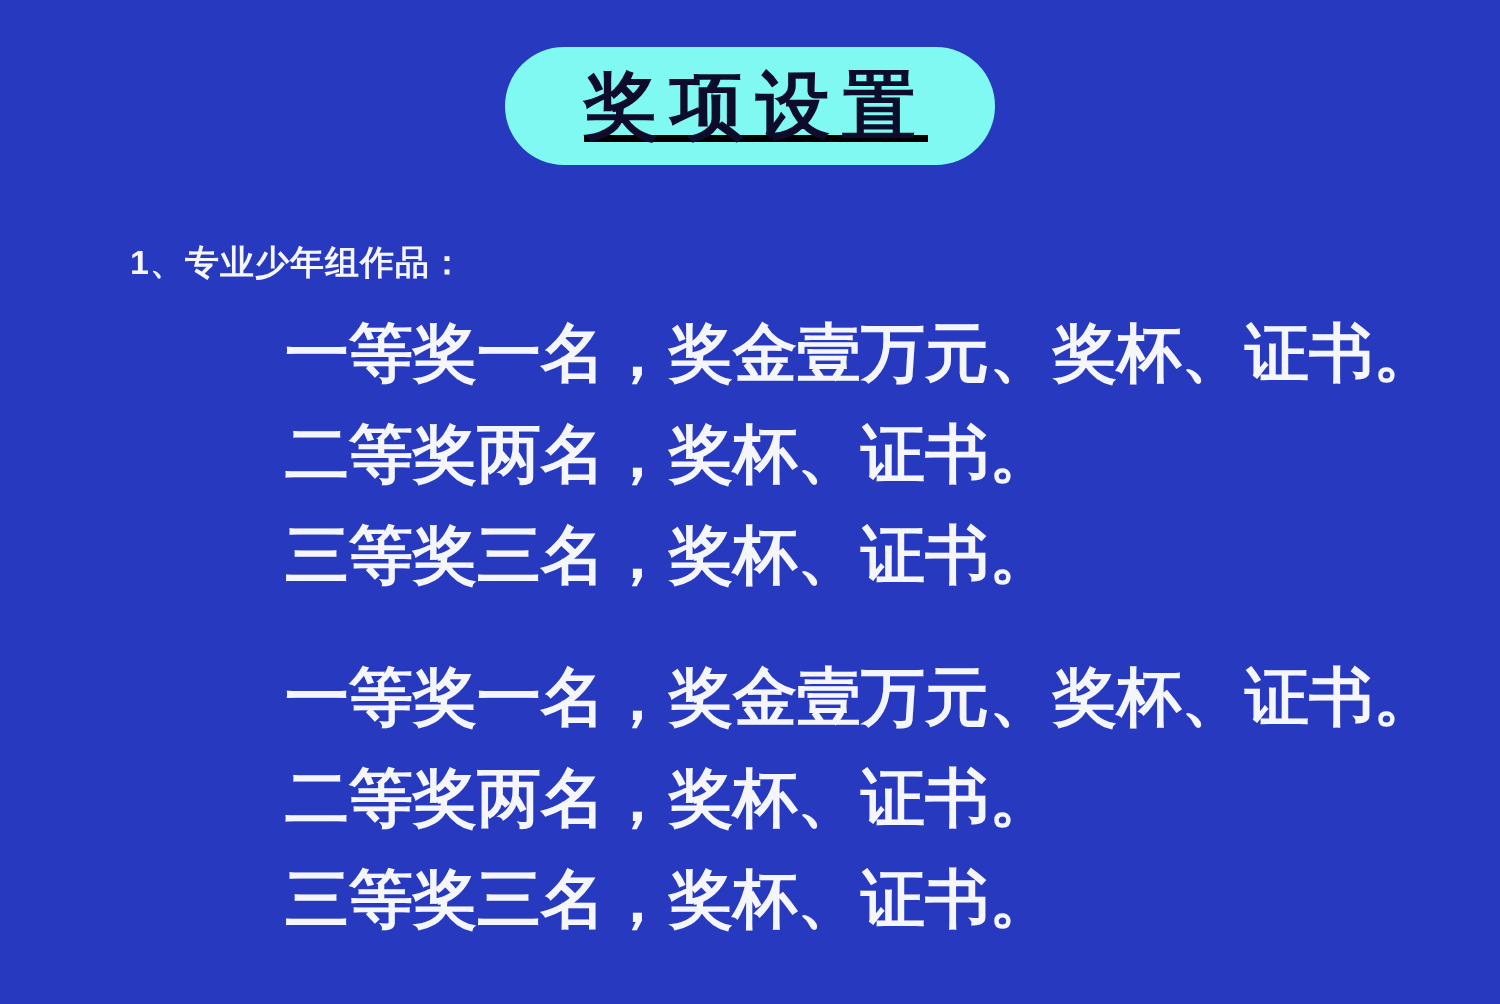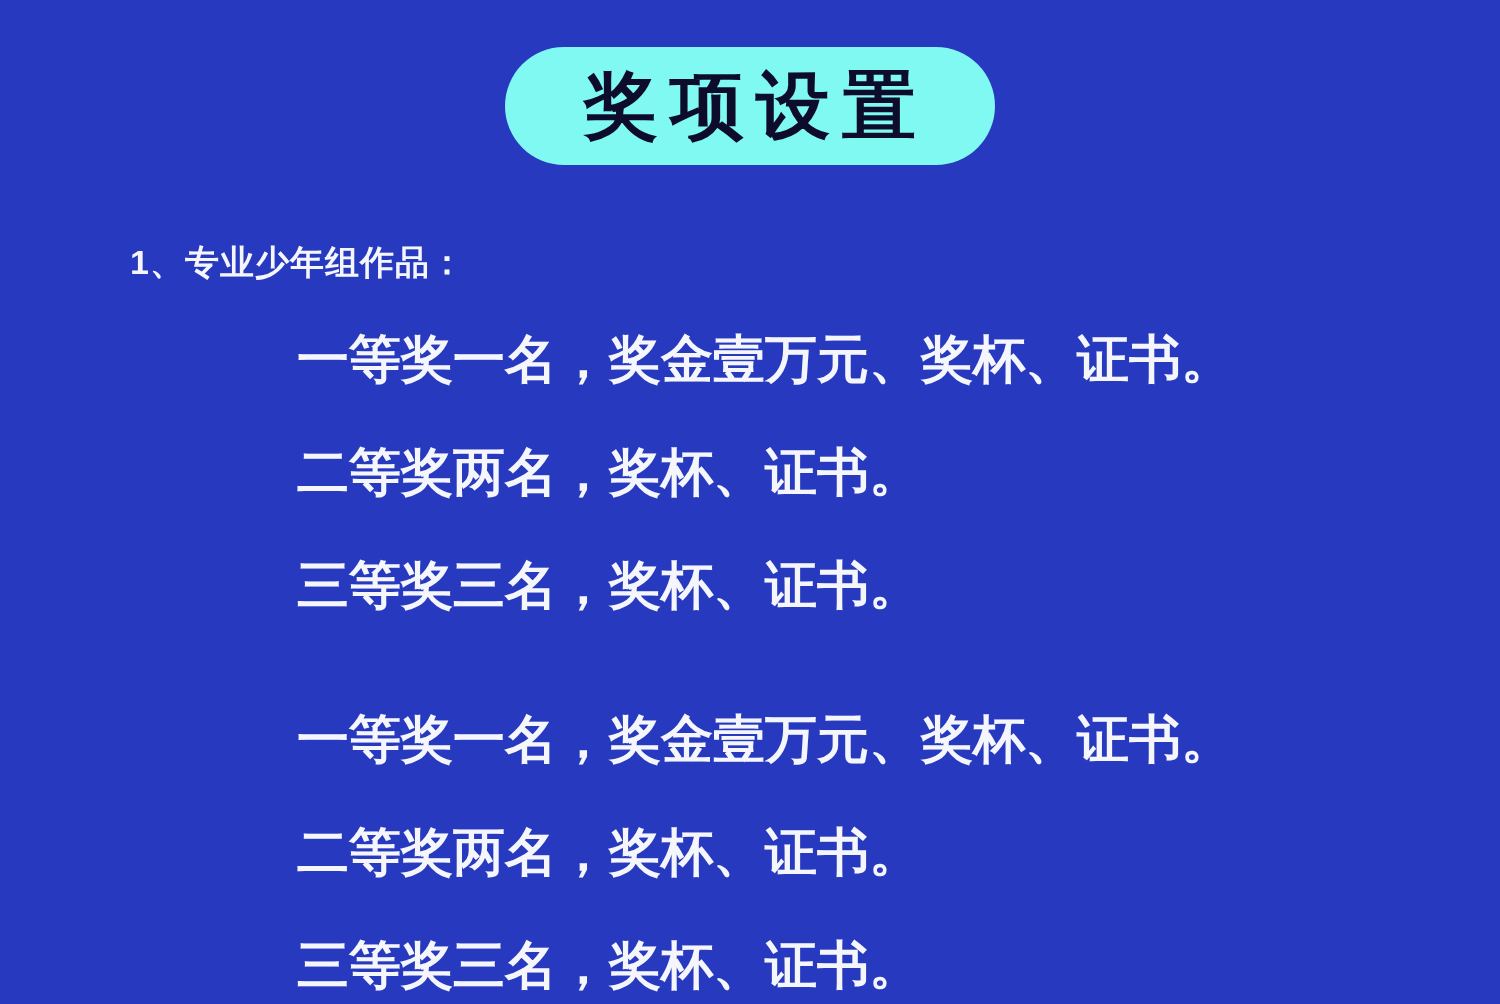--- a/index.html
+++ b/index.html
@@ -38,20 +38,21 @@
   .title-pill {
     display: inline-flex;
     align-items: center;
     justify-content: center;
     min-width: 490px;
     height: 118px;
     padding: 0 52px;
     background: #80F9F2;
     border-radius: 999px;
     box-sizing: border-box;
+    text-decoration: underline;
   }
 
   .title-text {
     color: #0D0D2B;
     font-size: 74px;
     font-weight: 700;
     line-height: 1;
     letter-spacing: 12px;
     text-indent: 12px;
     white-space: nowrap;
@@ -78,24 +79,24 @@
     line-height: 1;
     margin: 2px;
     padding-left: 128px;
     white-space: nowrap;
     letter-spacing: 1px;
     font-family: "Liberation Sans", "DejaVu Sans", sans-serif;
   }
 
   .award-line {
     color: #F4F6FC;
-    font-size: 52px;
+    font-size: 64px;
     font-weight: 700;
     line-height: 1;
-    margin: 12px;
+    margin: 0;
     padding-left: 285px;
     white-space: nowrap;
     letter-spacing: 0px;
     font-family: "Liberation Sans", "DejaVu Sans", sans-serif;
   }
 
   
   .gap-after-heading { height: 40px; }
   .gap-between-lines { height: 37px; }
   .gap-between-sections { height: 38px; }

